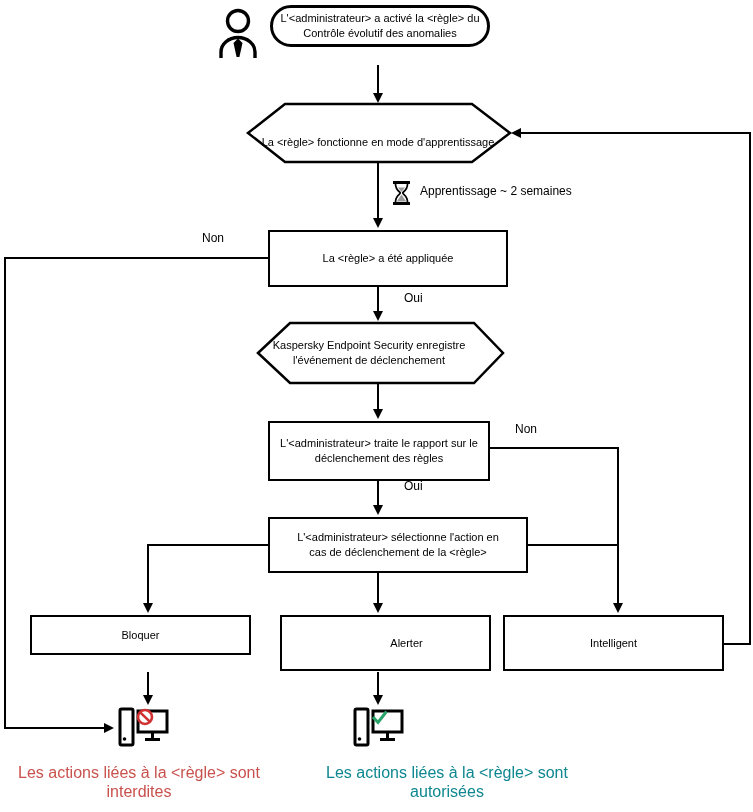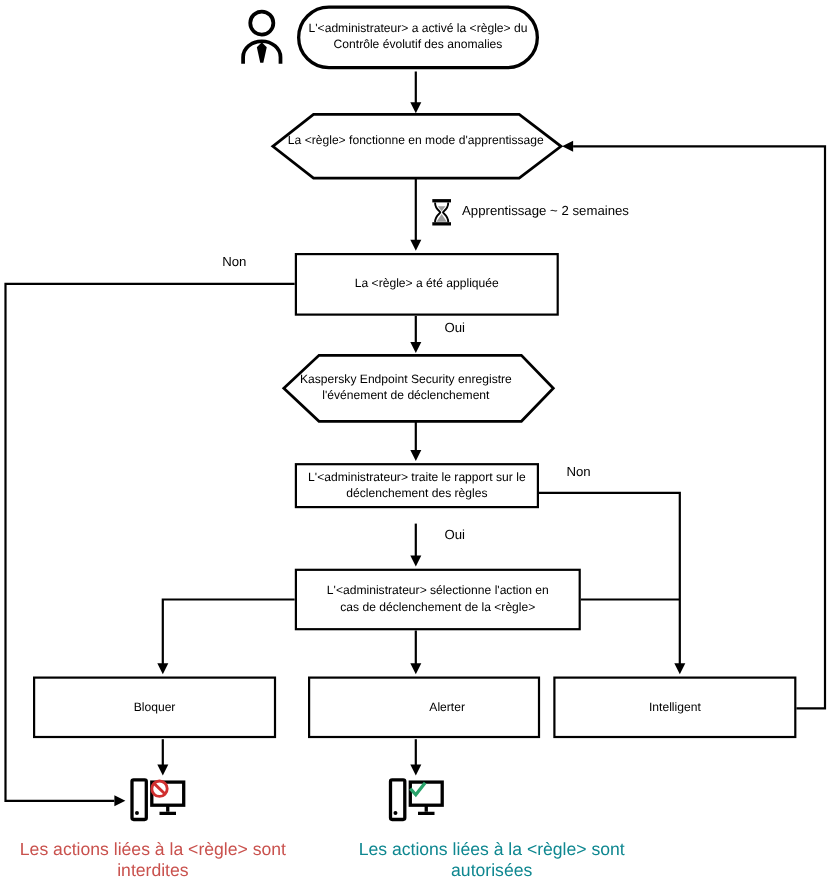--- a/index.html
+++ b/index.html
@@ -129,47 +129,47 @@
     <g transform="translate(353,707)">
       <rect x="2" y="2" width="13" height="36" rx="1.5" fill="#fff" stroke="#000" stroke-width="3"></rect>
       <circle cx="6.5" cy="32" r="1.8" fill="#000"></circle>
       <rect x="20" y="4" width="29" height="21" fill="#fff" stroke="#000" stroke-width="3"></rect>
       <path d="M34.5,25 V31" stroke="#000" stroke-width="3" fill="none"></path>
       <path d="M27,32.5 H42" stroke="#000" stroke-width="3" fill="none"></path>
       <path d="M20,10 L25,15.5 L33.5,4.5" stroke="#2AA36B" stroke-width="3" fill="none"></path>
     </g>
   </svg>
 
-  <div class="abs node oval" style="left:270px;top:5px;width:220px;height:58px;">L'&lt;administrateur&gt; a activé la &lt;règle&gt; du
+  <div class="abs node oval" style="left:270px;top:5px;width:220px;height:42px;">L'&lt;administrateur&gt; a activé la &lt;règle&gt; du
 Contrôle évolutif des anomalies</div>
 
-  <div class="abs node hex-text" style="left:243px;top:99px;width:270px;height:58px;">La &lt;règle&gt; fonctionne en mode d'apprentissage</div>
+  <div class="abs node hex-text" style="left:243px;top:113px;width:270px;height:58px;">La &lt;règle&gt; fonctionne en mode d'apprentissage</div>
 
   <div class="abs edge-label" style="left:420px;top:184px;">Apprentissage ~ 2 semaines</div>
 
   <div class="abs node rect" style="left:268px;top:230px;width:240px;height:57px;">La &lt;règle&gt; a été appliquée</div>
 
   <div class="abs edge-label" style="left:202px;top:231px;">Non</div>
 
   <div class="abs edge-label" style="left:404px;top:291px;">Oui</div>
 
   <div class="abs node hex-text" style="left:268px;top:323px;width:202px;height:60px;">Kaspersky Endpoint Security enregistre
 l'événement de déclenchement</div>
 
-  <div class="abs node rect" style="left:268px;top:421px;width:222px;height:41px;">L'&lt;administrateur&gt; traite le rapport sur le
+  <div class="abs node rect" style="left:268px;top:421px;width:222px;height:60px;">L'&lt;administrateur&gt; traite le rapport sur le
 déclenchement des règles</div>
 
   <div class="abs edge-label" style="left:515px;top:422px;">Non</div>
 
   <div class="abs edge-label" style="left:404px;top:479px;">Oui</div>
 
   <div class="abs node rect-bold" style="left:268px;top:517px;width:260px;height:56px;">L'&lt;administrateur&gt; sélectionne l'action en
 cas de déclenchement de la &lt;règle&gt;</div>
 
-  <div class="abs node rect-bold" style="left:30px;top:615px;width:221px;height:56px;">Bloquer</div>
+  <div class="abs node rect-bold" style="left:30px;top:615px;width:221px;height:40px;">Bloquer</div>
   <div class="abs node rect-bold" style="left:280px;top:615px;width:211px;height:56px;padding-left:42px;">Alerter</div>
   <div class="abs node rect-bold" style="left:503px;top:615px;width:221px;height:56px;">Intelligent</div>
 
   <div class="abs caption" style="left: 7px; top: 763px; width: 264px; color: rgb(201, 81, 77);">Les actions liées à la &lt;règle&gt; sont
 interdites</div>
   <div class="abs caption" style="left: 315px; top: 763px; width: 264px; color: rgb(14, 135, 144);">Les actions liées à la &lt;règle&gt; sont
 autorisées</div>
 
 </div>
 

